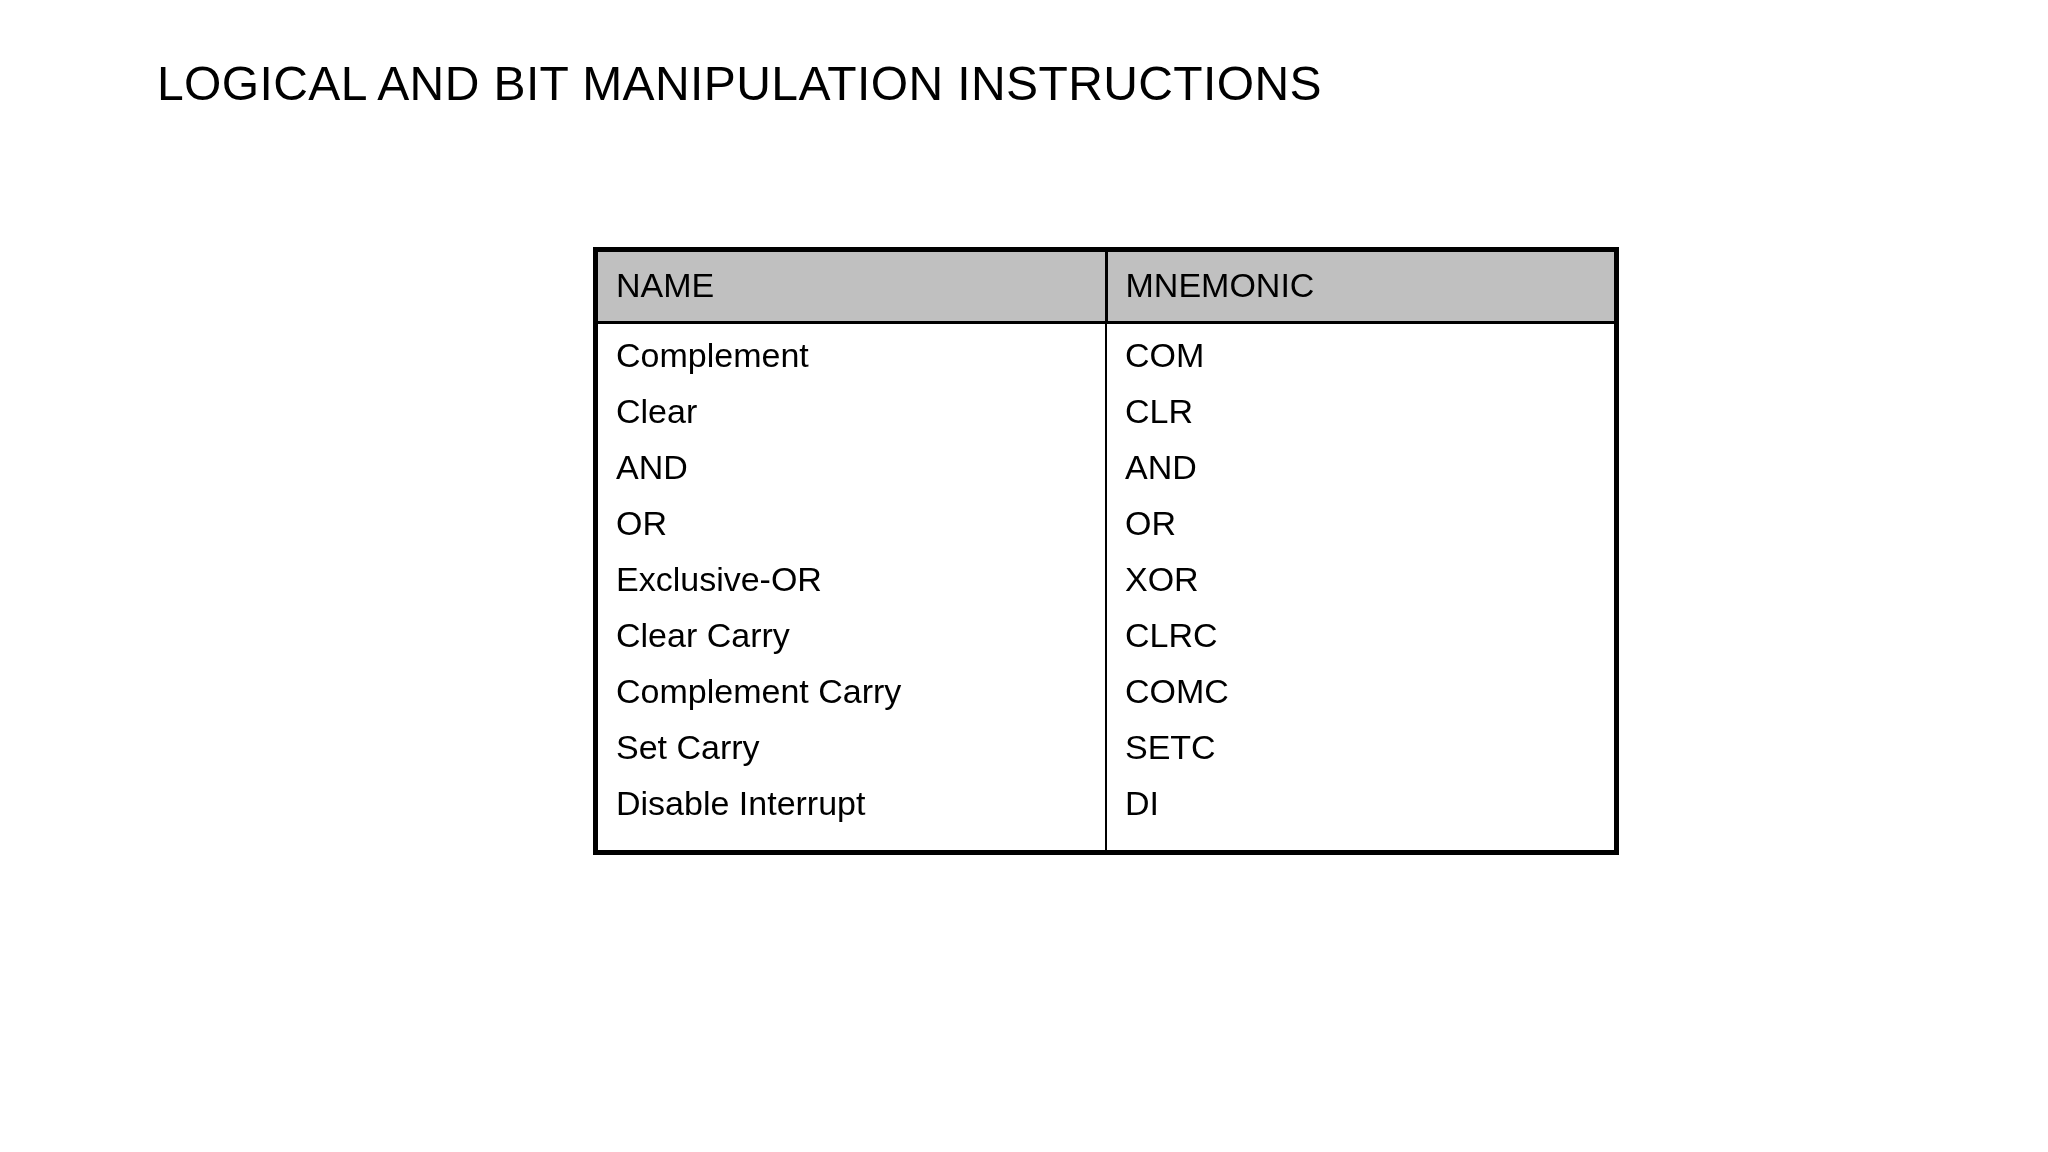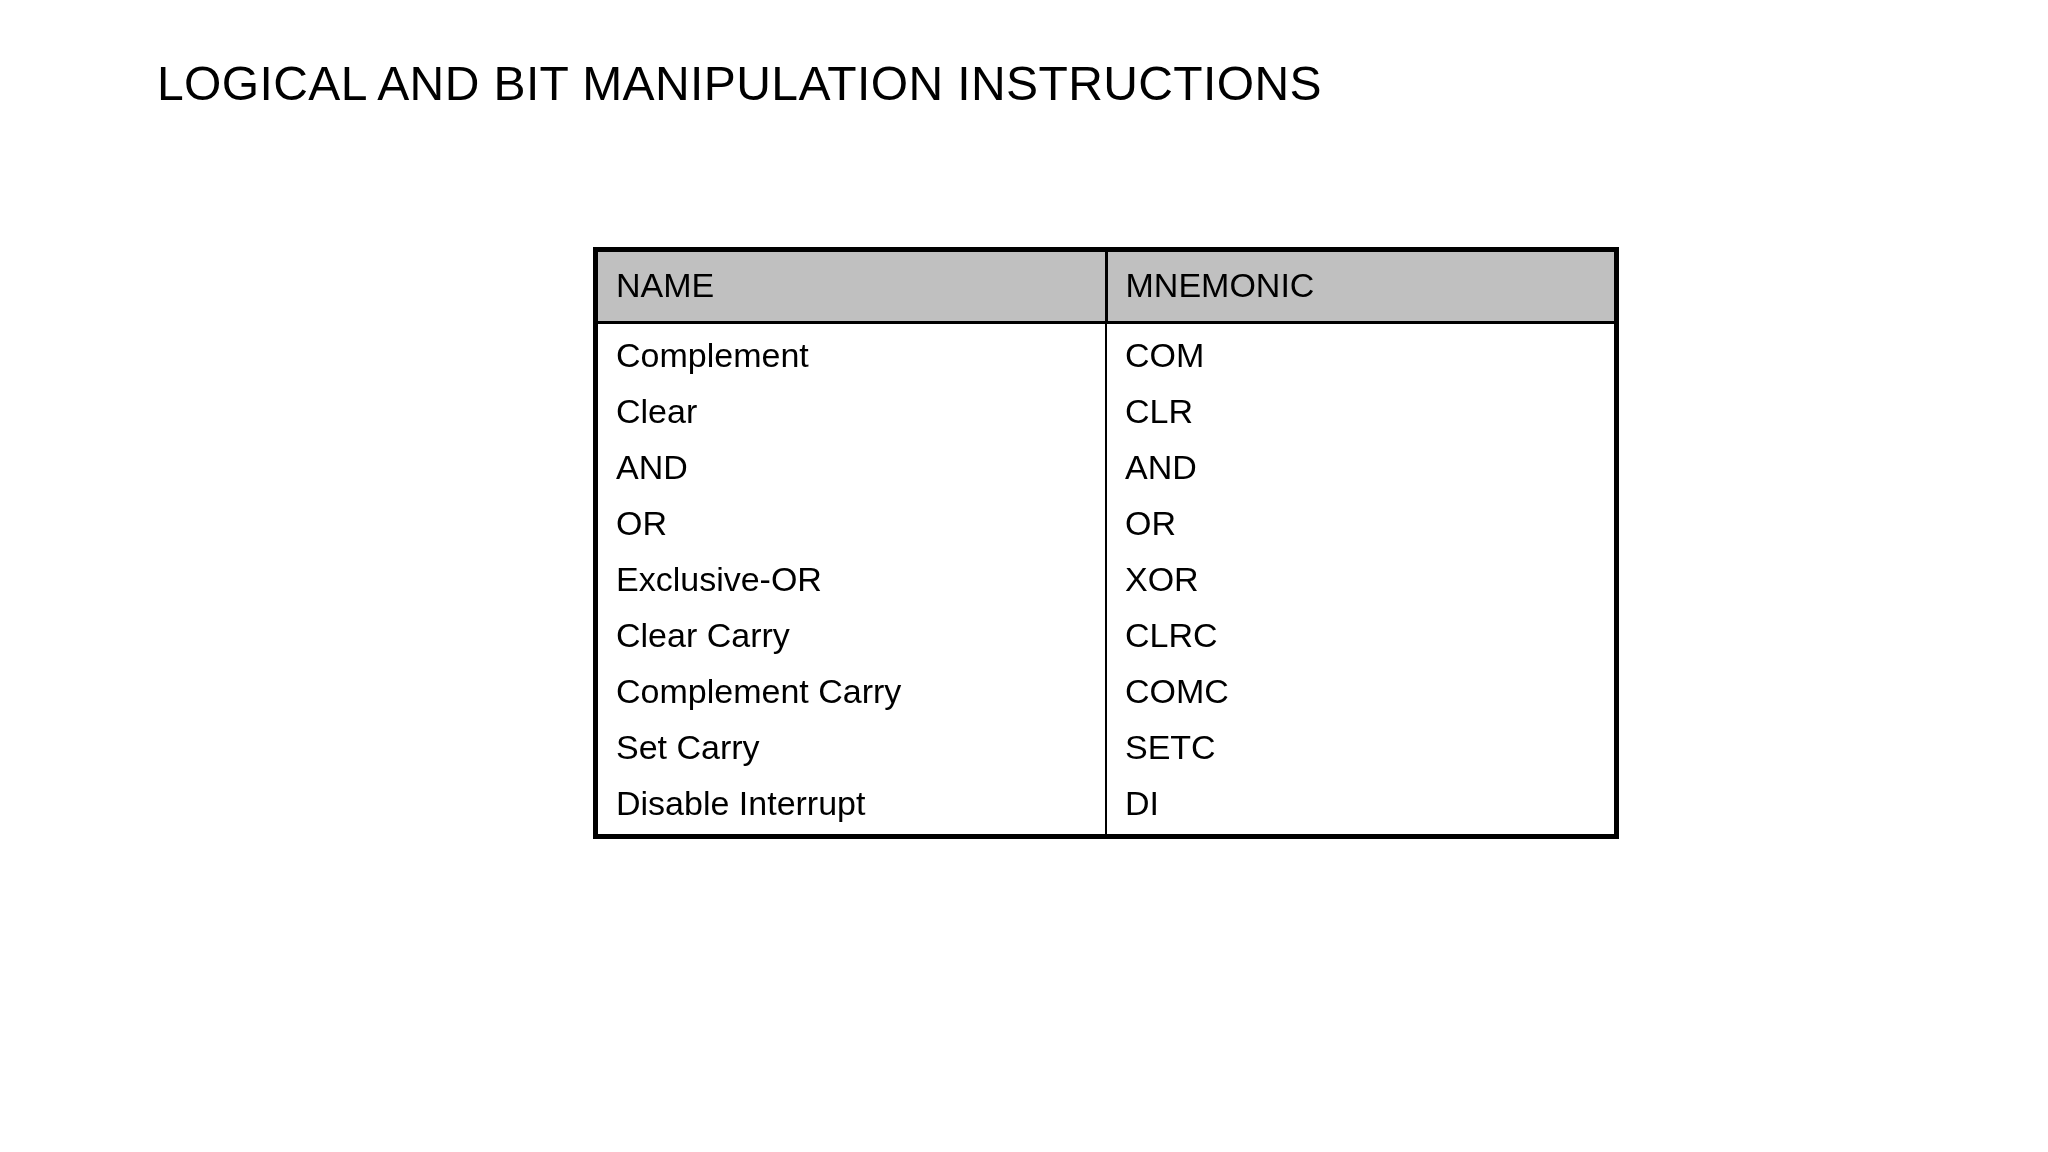--- a/index.html
+++ b/index.html
@@ -80,21 +80,21 @@
     height: 56px;
     line-height: 56px;
     border-right: 2px solid #000000;
     background: #ffffff;
     white-space: nowrap;
     overflow: hidden;
   }
   table.instr-table tbody td:last-child { border-right: none; }
 
   table.instr-table tbody tr:first-child td { padding-top: 3px; }
-  table.instr-table tbody tr:last-child  td { padding-bottom: 3px; }
+  table.instr-table tbody tr:last-child  td { padding-bottom: 19px; }
 </style>
 </head>
 <body>
 
 <div class="slide">
 
   <h1 class="slide-title">LOGICAL AND BIT MANIPULATION INSTRUCTIONS</h1>
 
   <div class="table-wrap">
     <table class="instr-table">

